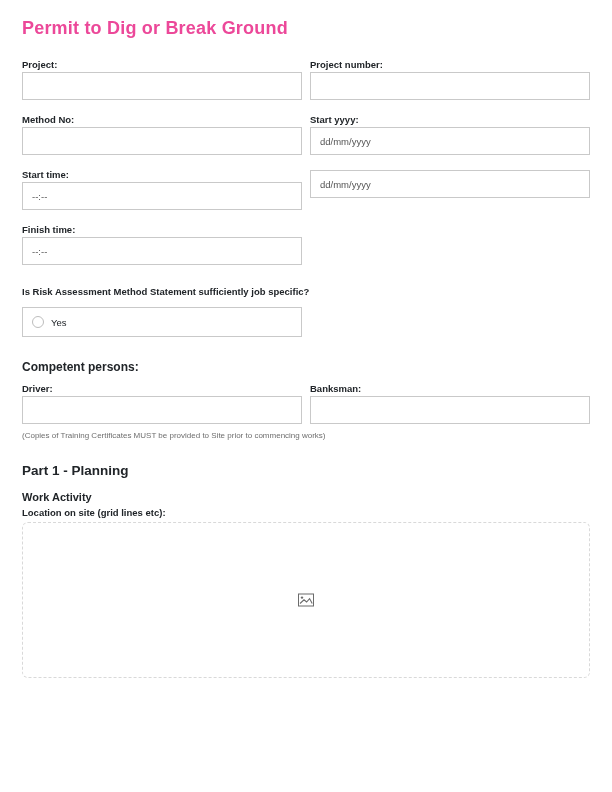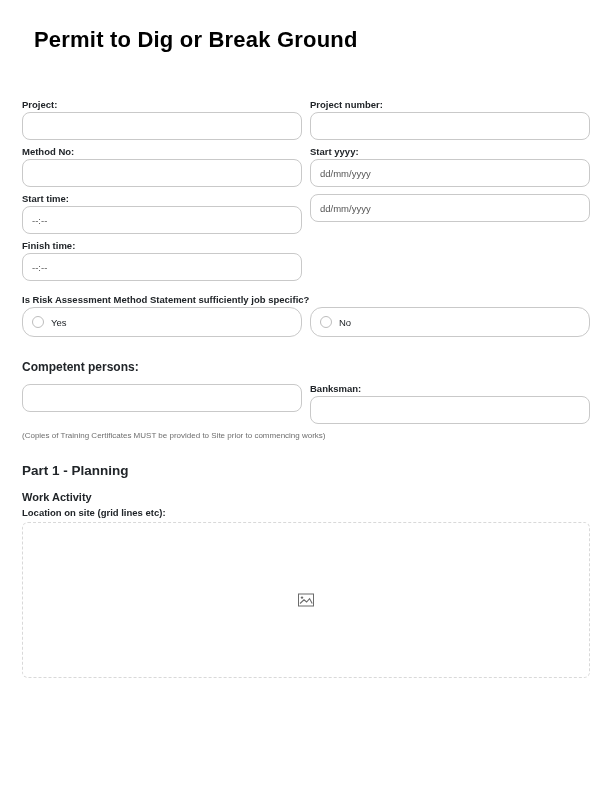--- a/index.html
+++ b/index.html
@@ -6,34 +6,35 @@
   body {
     width: 612px; height: 792px;
     background: #ffffff;
     font-family: "Liberation Sans", sans-serif;
     color: #212529;
     overflow: hidden;
   }
   .page { padding: 16px 22px 0 22px; }
 
   h1.title {
-    margin: 12px;
-    font-size: 22px;
+    margin: 0;
+    font-size: 18px;
     line-height: 24px;
     font-weight: bold;
-    color: #000000;
+    color: #ec4899;
     letter-spacing: 0.2px;
   }
 
   .form-grid {
-    margin-top: 48px;
+    margin-top: 20px;
     display: grid;
     grid-template-columns: 280px 280px;
     column-gap: 8px;
     row-gap: 0;
+    gap: 8px;
   }
   .persons-grid {
     display: grid;
     grid-template-columns: 280px 280px;
     column-gap: 8px;
     row-gap: 0;
     margin-top: 10px;
   }
 
   .field { margin-bottom: 7px; }
@@ -44,40 +45,40 @@
     font-weight: bold;
     color: #212529;
     margin-bottom: 2px;
   }
   .inp {
     display: block;
     width: 100%;
     box-sizing: border-box;
     height: 28px;
     border: 1px solid #c9c9c9;
-    border-radius: 8px;
+    border-radius: 0;
     background: #ffffff;
     padding: 0 9px;
     font-family: "Liberation Sans", sans-serif;
     font-size: 9.5px;
     color: #212529;
     outline: none;
   }
   .inp::placeholder { color: #555555; opacity: 1; }
 
   .q-label {
     grid-column: 1 / -1;
     margin-top: 7px;
     margin-bottom: 2px;
   }
   .optbox {
     height: 30px;
     box-sizing: border-box;
     border: 1px solid #c9c9c9;
-    border-radius: 12px;
+    border-radius: 0;
     display: flex;
     align-items: center;
     padding-left: 9px;
     cursor: pointer;
   }
   .radio {
     width: 10px; height: 10px;
     border-radius: 50%;
     border: 1px solid #bdbdbd;
     background: #ffffff;
@@ -175,31 +176,28 @@
       <input class="inp" type="text" placeholder="--:--" style="">
     </div>
 
     <div class="lbl q-label">Is Risk Assessment Method Statement sufficiently job specific?</div>
 
     <div class="optbox">
       <span class="radio"></span>
       <span class="optlbl">Yes</span>
     </div>
 
-    <div class="optbox">
-      <span class="radio"></span>
-      <span class="optlbl">No</span>
-    </div>
 
   </div>
 
   <div class="section-heading">Competent persons:</div>
 
   <div class="persons-grid">
     <div class="field">
+      <label class="lbl">Driver:</label>
       <input class="inp" type="text" value="" style="">
     </div>
     <div class="field">
       <label class="lbl">Banksman:</label>
       <input class="inp" type="text" value="" style="">
     </div>
   </div>
 
   <div class="cert-note">(Copies of Training Certificates MUST be provided to Site prior to commencing works)</div>
 

